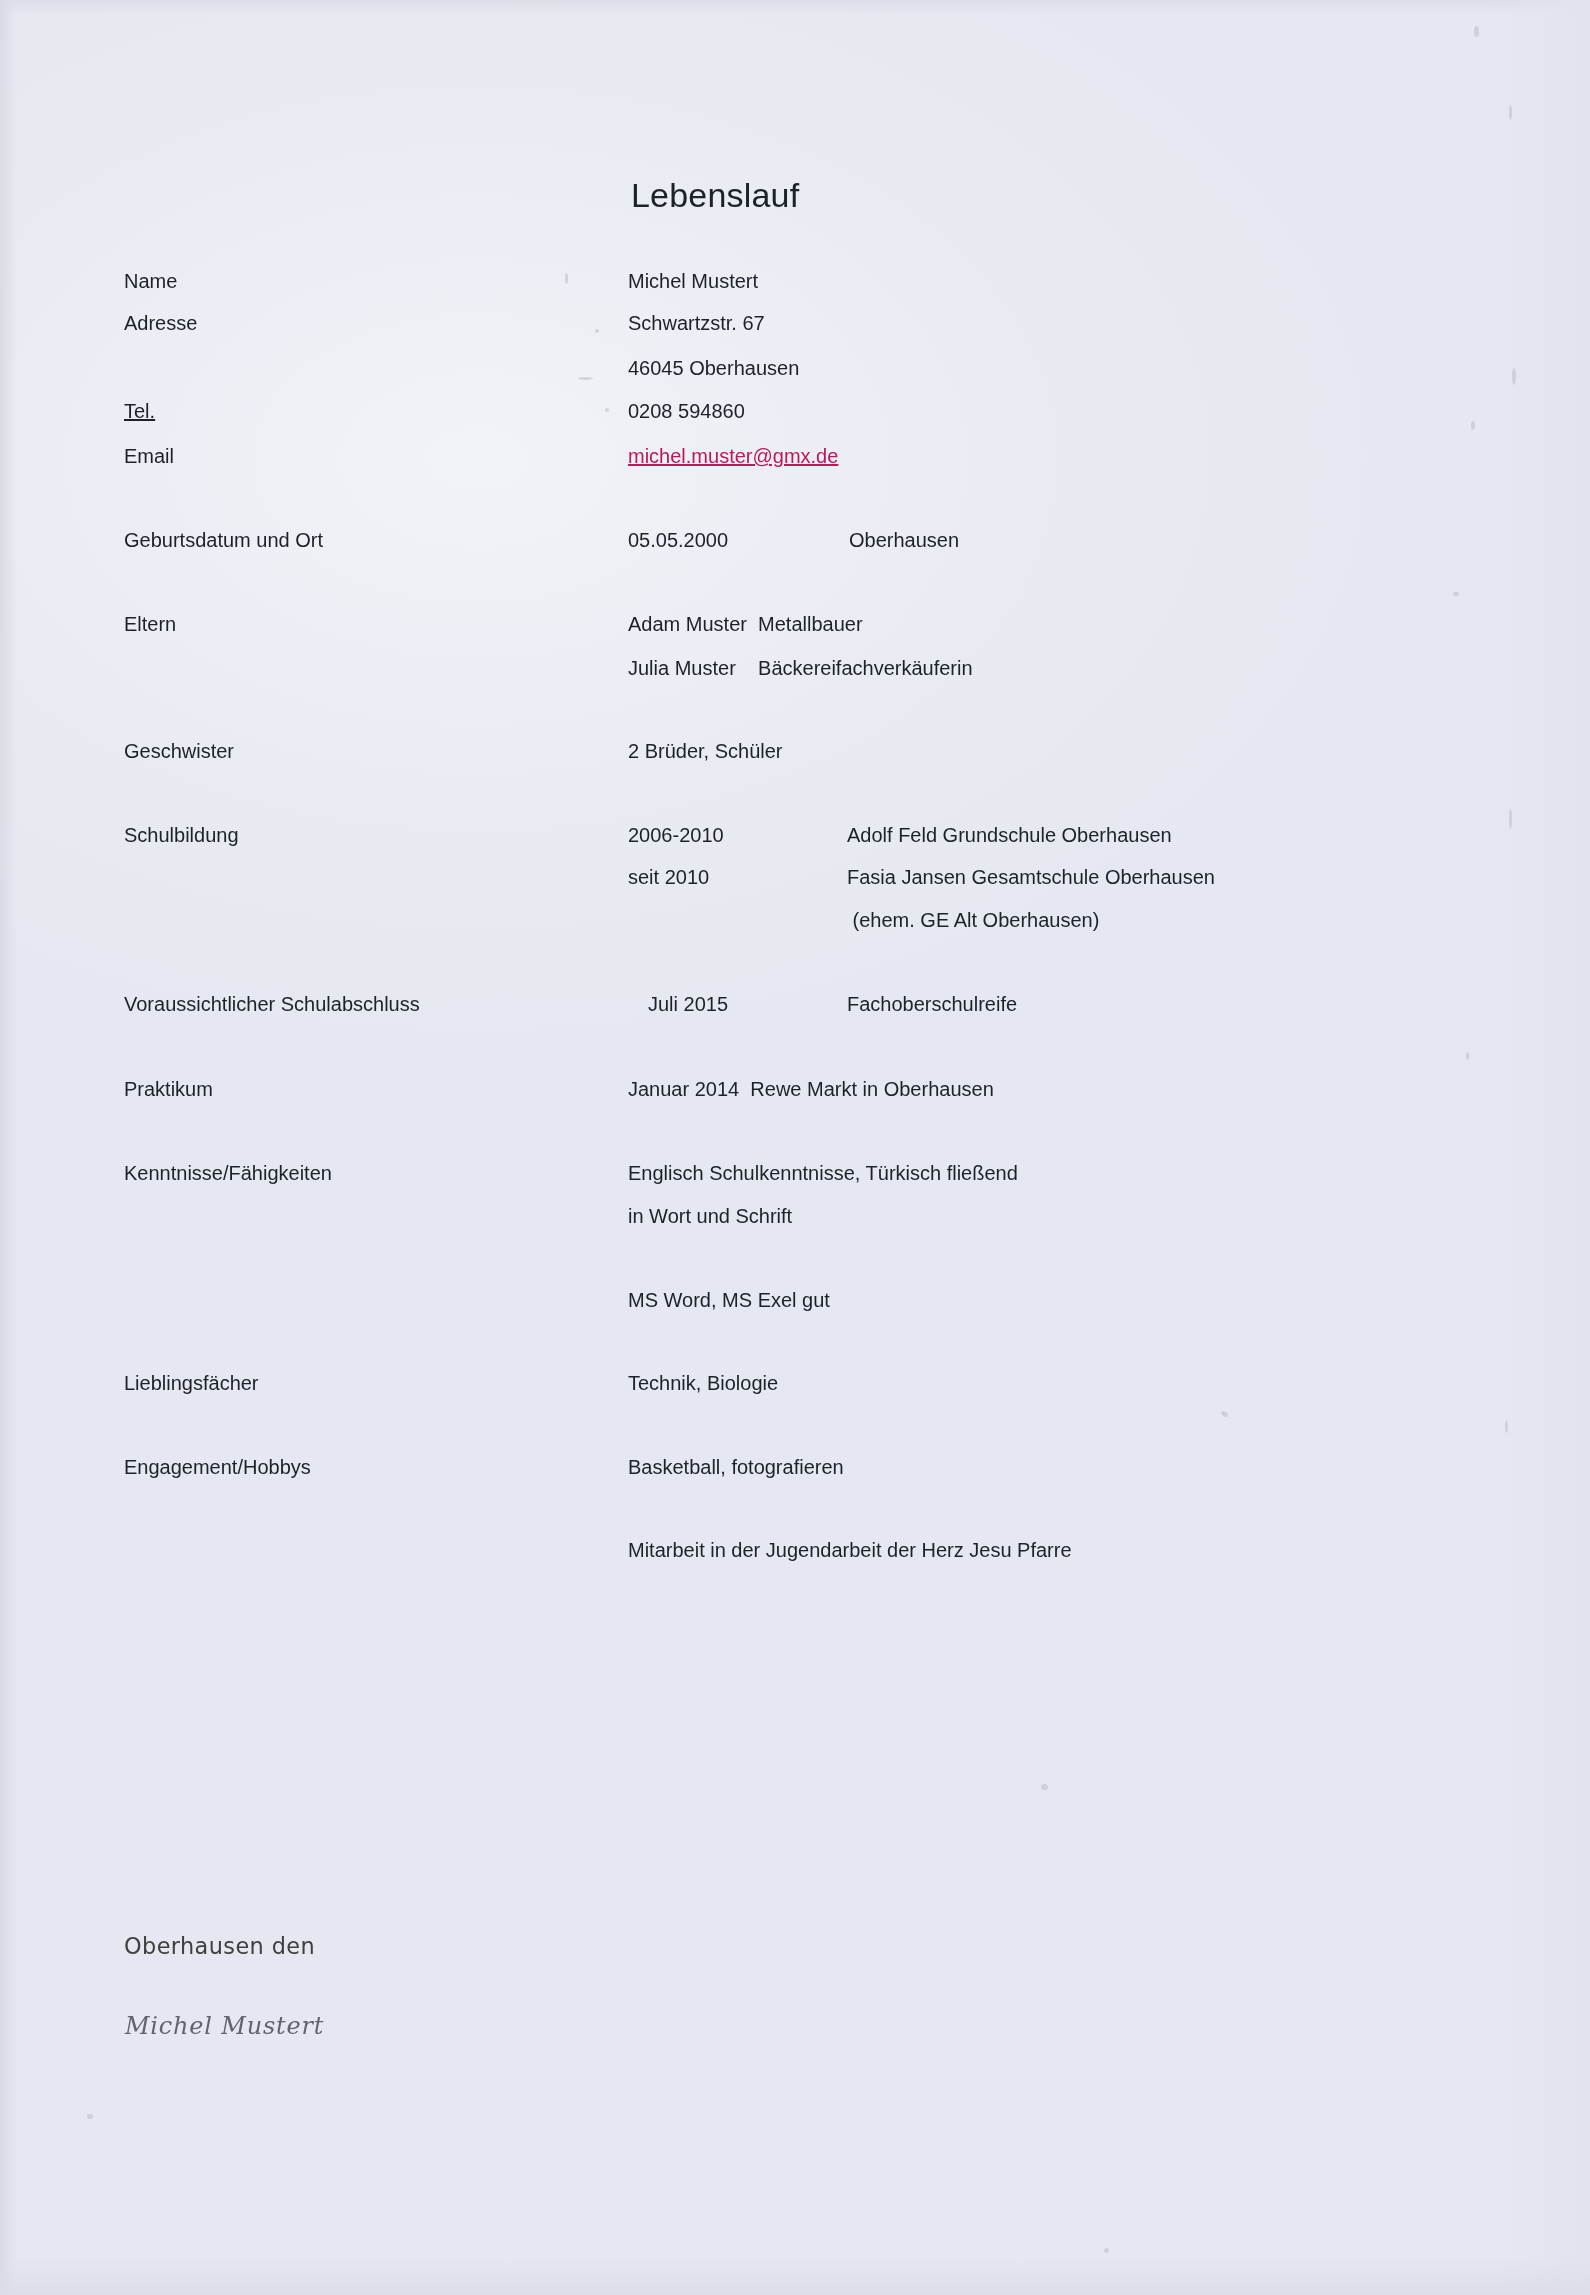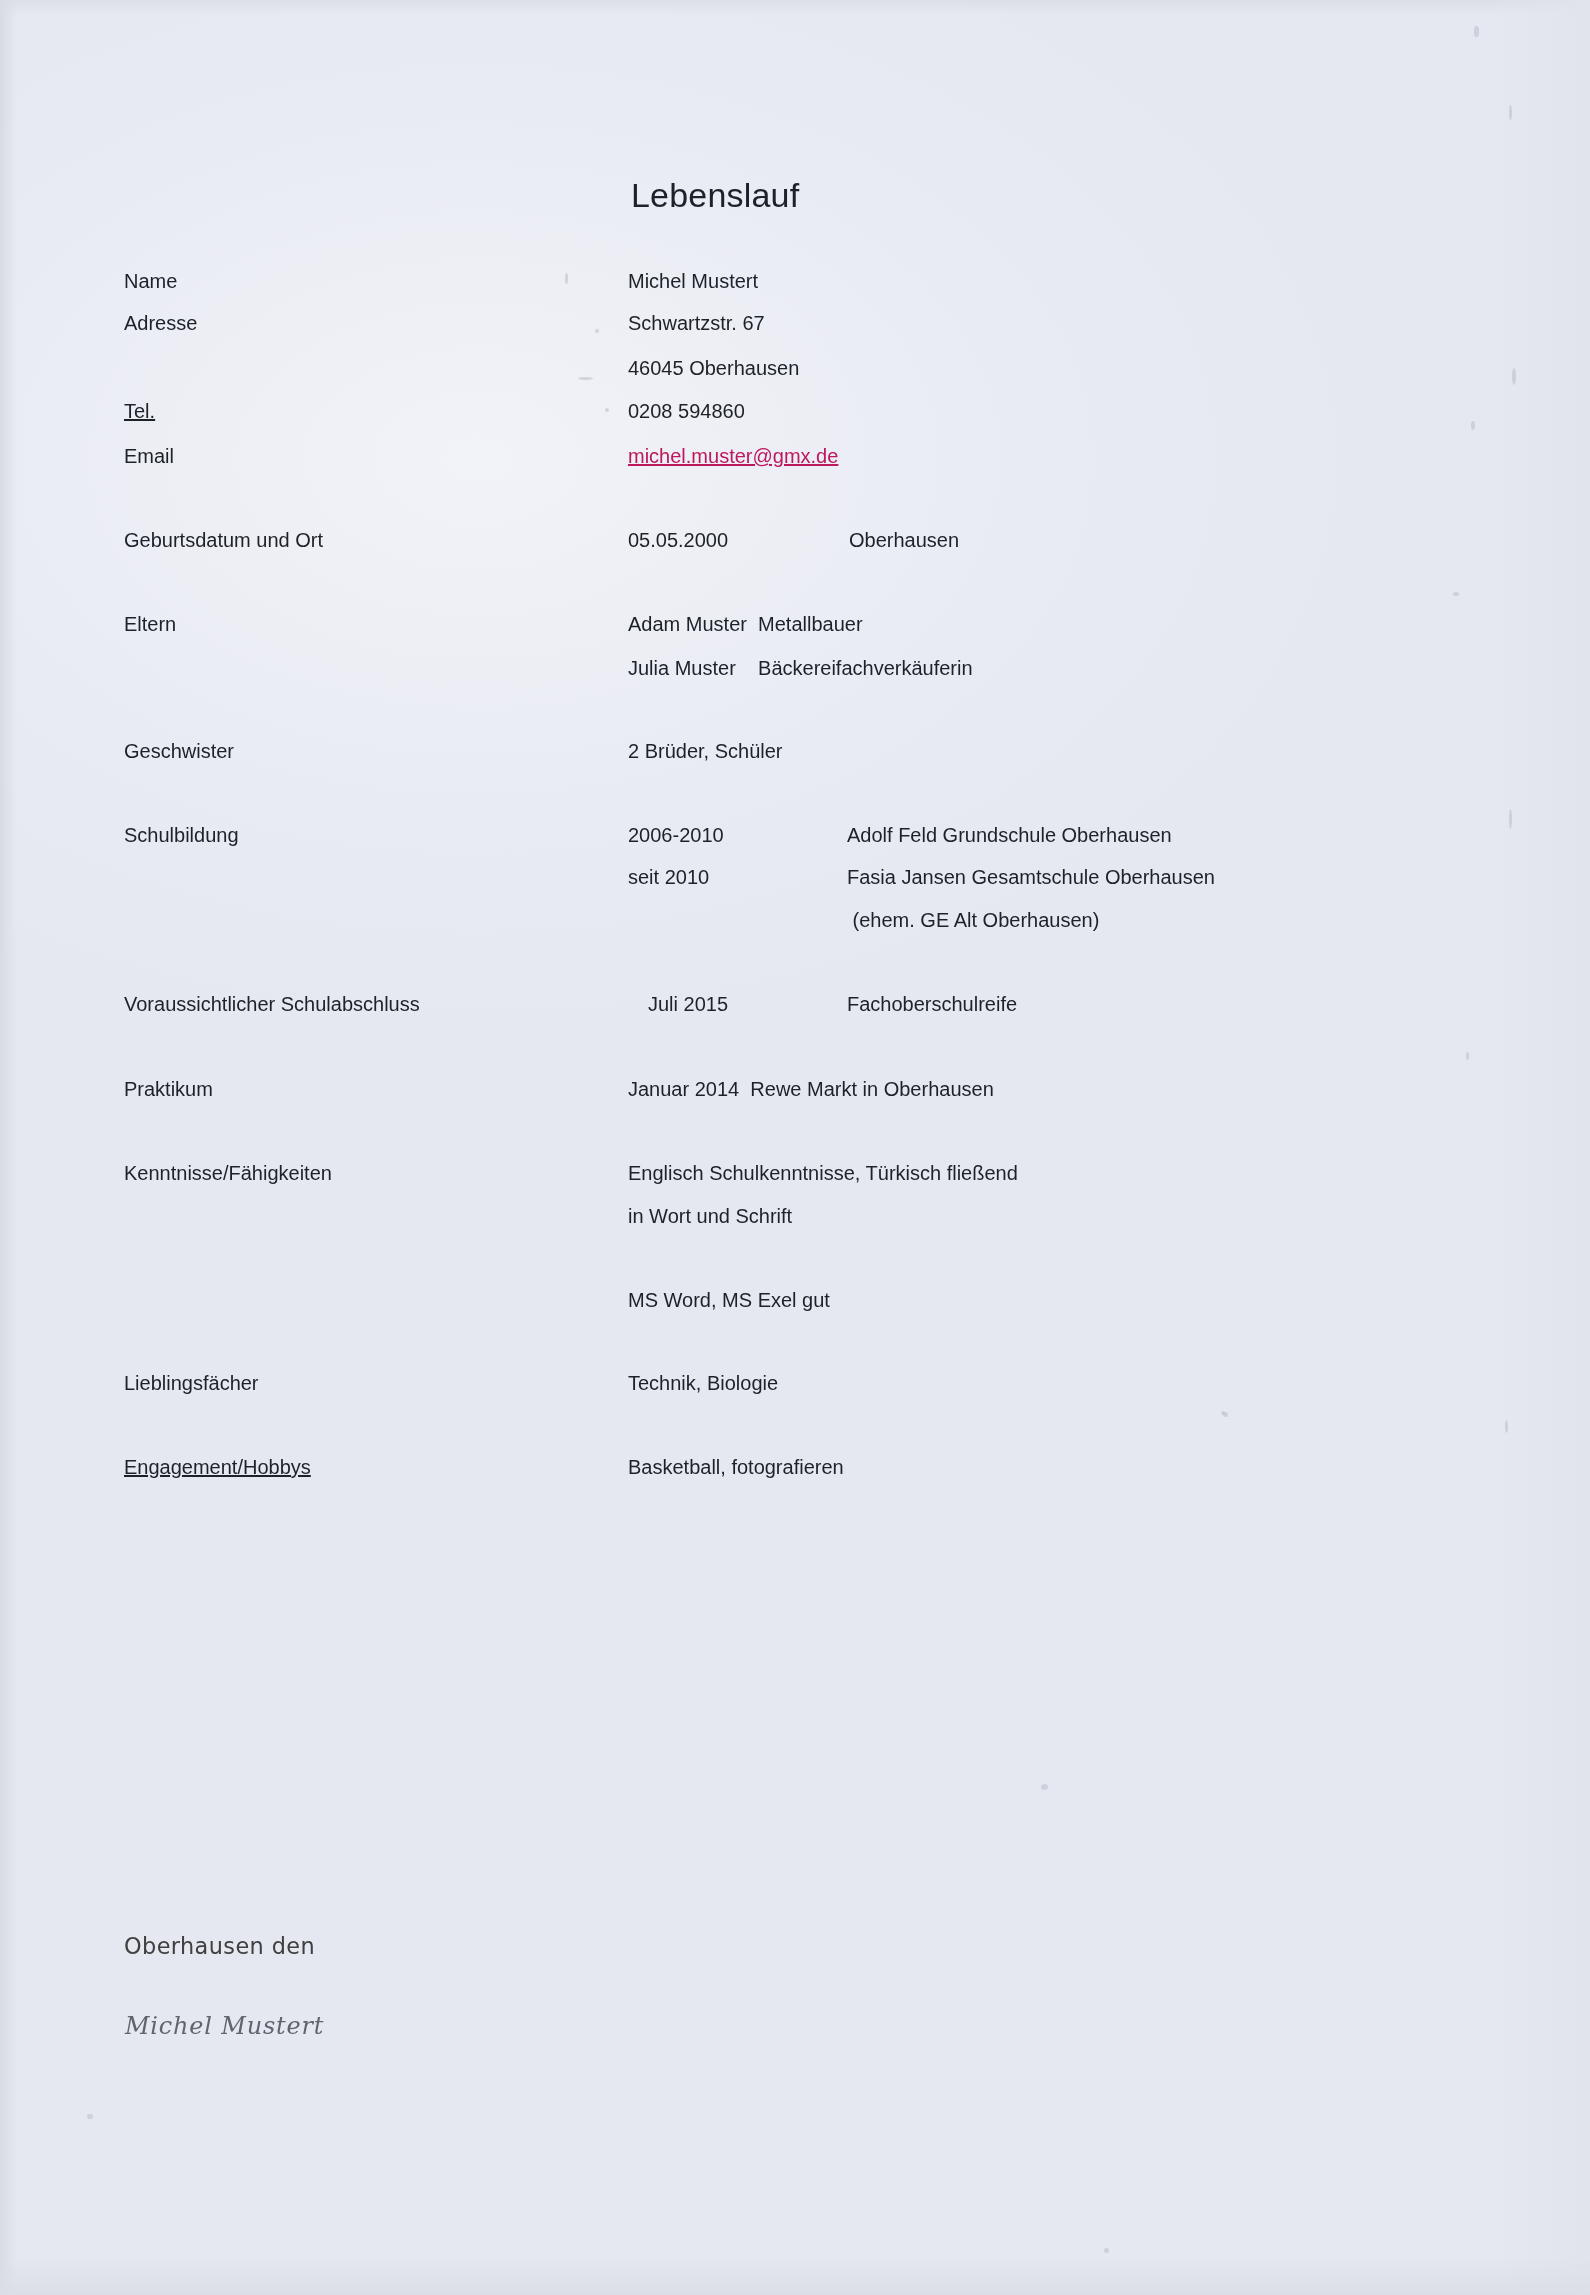--- a/index.html
+++ b/index.html
@@ -175,20 +175,21 @@
   <div class="row label" style="top:1152px;">Kenntnisse/Fähigkeiten</div>
   <div class="row value" style="top:1152px;">Englisch Schulkenntnisse, Türkisch fließend</div>
 
   <div class="row value" style="top:1195px;">in Wort und Schrift</div>
 
   <div class="row value" style="top:1279px;">MS Word, MS Exel gut</div>
 
   <div class="row label" style="top:1362px;">Lieblingsfächer</div>
   <div class="row value" style="top:1362px;">Technik, Biologie</div>
 
-  <div class="row label" style="top:1446px;text-decoration:underline;">Engagement/Hobbys</div>
+  <div class="row label" style="top:1446px;">Engagement/Hobbys</div>
   <div class="row value" style="top:1446px;">Basketball, fotografieren</div>
 
+  <div class="row value" style="top:1529px;">Mitarbeit in der Jugendarbeit der Herz Jesu Pfarre</div>
 
   <div class="sign-place">Oberhausen den</div>
   <div class="signature">Michel Mustert</div>
 </div>
 
 
 </body></html>

